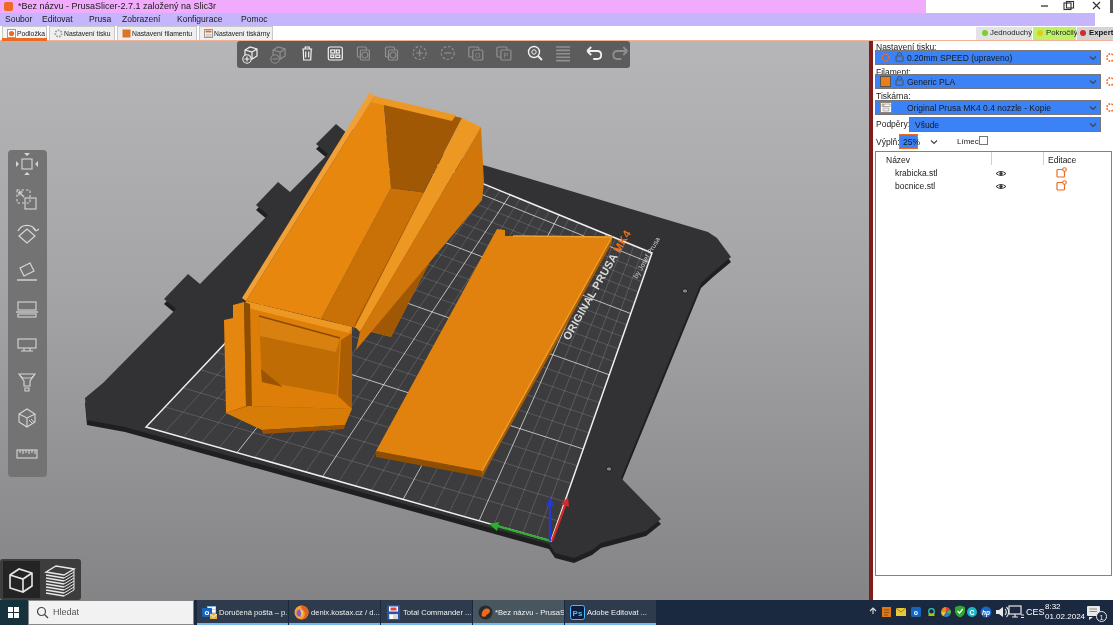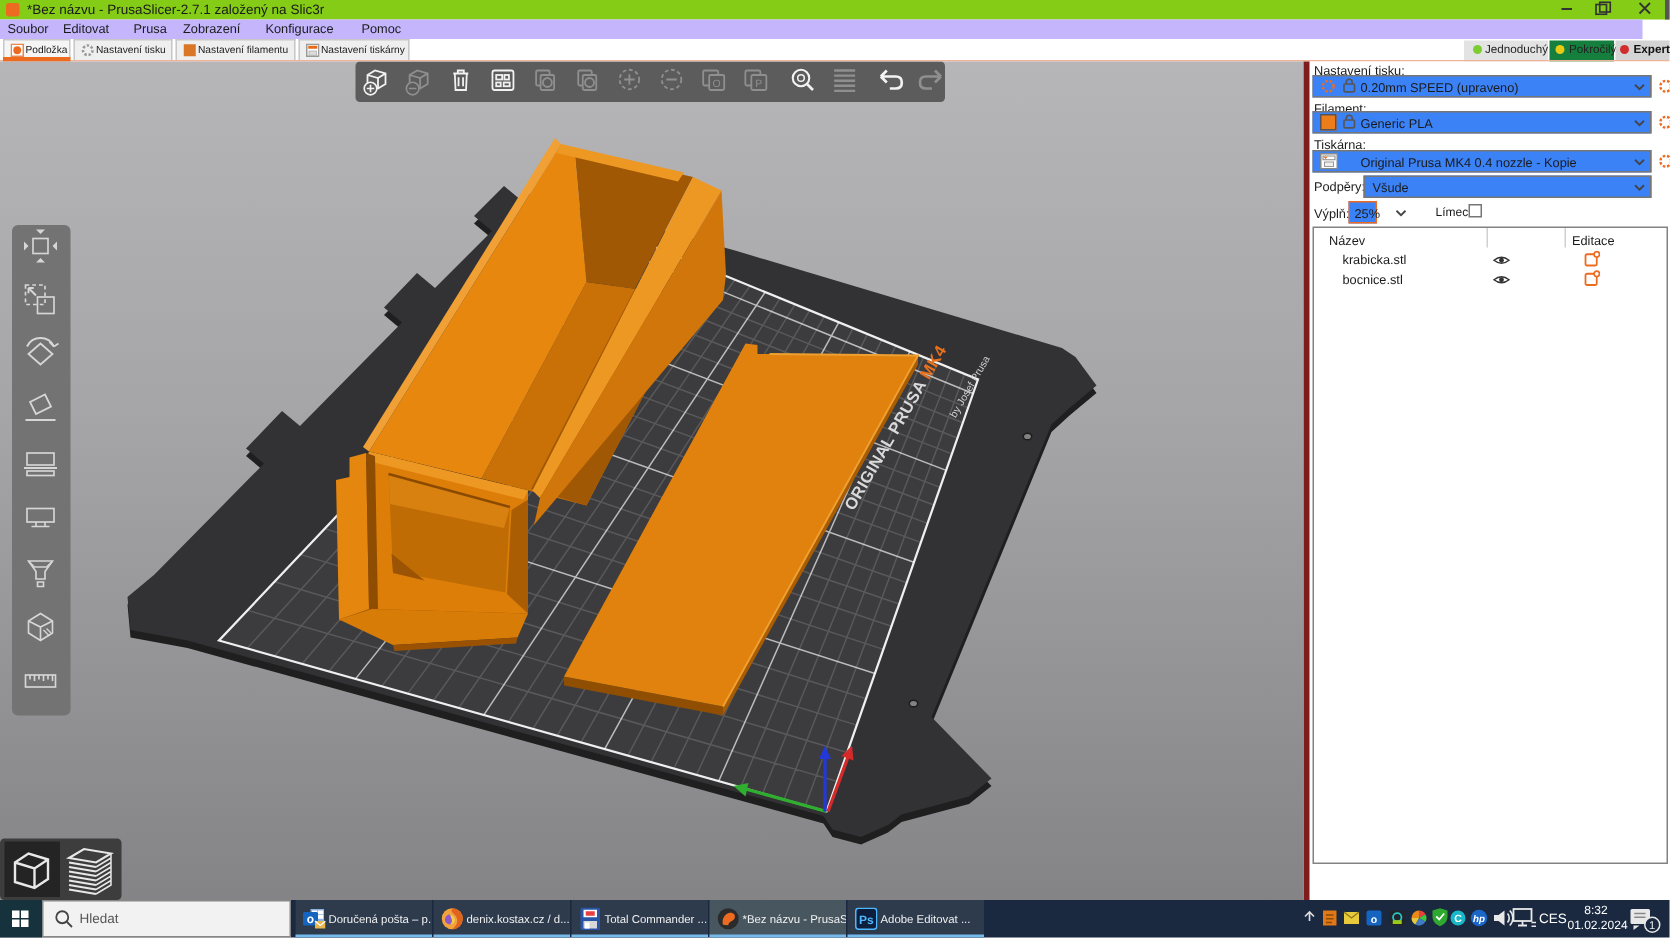--- a/index.html
+++ b/index.html
@@ -1,17 +1,17 @@
 <!DOCTYPE html>
 <html><head><meta charset="utf-8"><style>
 *{margin:0;padding:0;box-sizing:border-box}
 html,body{width:1113px;height:625px;overflow:hidden;font-family:"Liberation Sans",sans-serif;background:#fff}
 .abs{position:absolute}
 
-#titlebar{position:absolute;left:0;top:0;width:1113px;height:13px;background:#84cc16}
+#titlebar{position:absolute;left:0;top:0;width:926px;height:13px;background:#f0abfc}
 #titlebar .logo{position:absolute;left:4px;top:2px;width:9px;height:9px;background:#ed6b21;border-radius:2px}
 #titlebar .txt{position:absolute;left:18px;top:1px;font-size:9px;color:#1a1a1a}
 
 #menubar{position:absolute;left:0;top:13px;width:1095px;height:13px;background:#c4b5fd;font-size:8.5px;color:#1a1a1a}
 #menubar span{position:absolute;top:1px}
 
 #tabbar{position:absolute;left:0;top:26px;width:1113px;height:15px;background:#fff}
 .tab{position:absolute;top:0;height:14px;background:#efefef;border:1px solid #c8c8c8;border-bottom:none;font-size:6.8px;color:#1a1a1a}
 .tab .lbl{position:absolute;top:3px}
 #tabline{position:absolute;left:0;top:40px;width:1113px;height:1px;background:#f0b298}
@@ -82,21 +82,21 @@
         <rect x="1.5" y="1.5" width="6" height="2" fill="#e86a17"></rect>
         <rect x="2" y="5" width="5" height="2.8" fill="#ddd" stroke="#aaa" stroke-width="0.5"></rect>
       </svg>
    <div class="lbl" style="left:14px">Nastavení tiskárny</div>
  </div>
 
  <div style="position:absolute;left:976px;top:1px;width:56px;height:29px;background:#e3e3e3;font-size:7.8px;color:#222">
    <span style="position:absolute;left:6px;top:1px;width:6px;height:6px;top:3px;border-radius:50%;background:#7ccd32"></span>
    <span style="position:absolute;left:14px;top:1px">Jednoduchý</span>
     </div>
- <div style="position:absolute;left:1033px;top:1px;width:43px;height:17px;background:#15803d;font-size:7.8px;color:#222">
+ <div style="position:absolute;left:1033px;top:1px;width:43px;height:17px;background:#bef264;font-size:7.8px;color:#222">
    <span style="position:absolute;left:4px;top:3px;width:6px;height:6px;border-radius:50%;background:#e8c913"></span>
    <span style="position:absolute;left:13px;top:1px">Pokročilý</span>
     </div>
  <div style="position:absolute;left:1077px;top:1px;width:36px;height:13px;background:#d4d4d4;font-size:7.8px;color:#111;font-weight:bold">
    <span style="position:absolute;left:3px;top:3px;width:6px;height:6px;border-radius:50%;background:#d22d2d"></span>
    <span style="position:absolute;left:12px;top:1px">Expert</span>
     </div>
 </div>
 <div id="tabline"></div>
 <div id="tabactiveline"></div>
@@ -452,20 +452,20 @@
     <svg class="abs" style="left:994px;top:4px" width="16" height="16">
       <path d="M2 6 L5 6 L9 3 L9 13 L5 10 L2 10 Z" fill="#e8e8e8"></path>
       <path d="M11 5 A4.5 4.5 0 0 1 11 11 M12.5 3 A7 7 0 0 1 12.5 13" stroke="#e8e8e8" fill="none" stroke-width="1.1"></path>
     </svg>
     <svg class="abs" style="left:1008px;top:5px" width="17" height="15">
       <rect x="1" y="1" width="12" height="8" fill="none" stroke="#e8e8e8" stroke-width="1.2"></rect>
       <path d="M4 12 L10 12 M7 9 L7 12" stroke="#e8e8e8" stroke-width="1.2"></path>
       <path d="M13 10 L16 10 M13 12.5 L16 12.5" stroke="#e8e8e8" stroke-width="1.1"></path>
     </svg>
     <div class="abs" style="left:1026px;top:7px;font-size:9px;color:#fff">CES</div>
-    <div class="abs" style="left:1045px;top:2px;width:38px;text-align:center;font-size:8px;color:#fff;line-height:10px">8:32<br>01.02.2024</div>
+    <div class="abs" style="left:1045px;top:2px;width:38px;text-align:left;font-size:8px;color:#fff;line-height:10px">8:32<br>01.02.2024</div>
     <svg class="abs" style="left:1086px;top:5px" width="22" height="17">
       <rect x="1" y="1" width="13" height="10" rx="1" fill="#e8e8e8"></rect>
       <path d="M3 12 L3 15 L7 12 Z" fill="#e8e8e8"></path>
       <path d="M3.5 4 L11 4 M3.5 6.5 L11 6.5" stroke="#888" stroke-width="1"></path>
       <circle cx="15.5" cy="11.5" r="5" fill="#1b2940" stroke="#e8e8e8" stroke-width="1"></circle>
       <text x="15.5" y="14.5" font-size="7.5" fill="#e8e8e8" text-anchor="middle">1</text>
     </svg>
   </div>
 </body></html>

